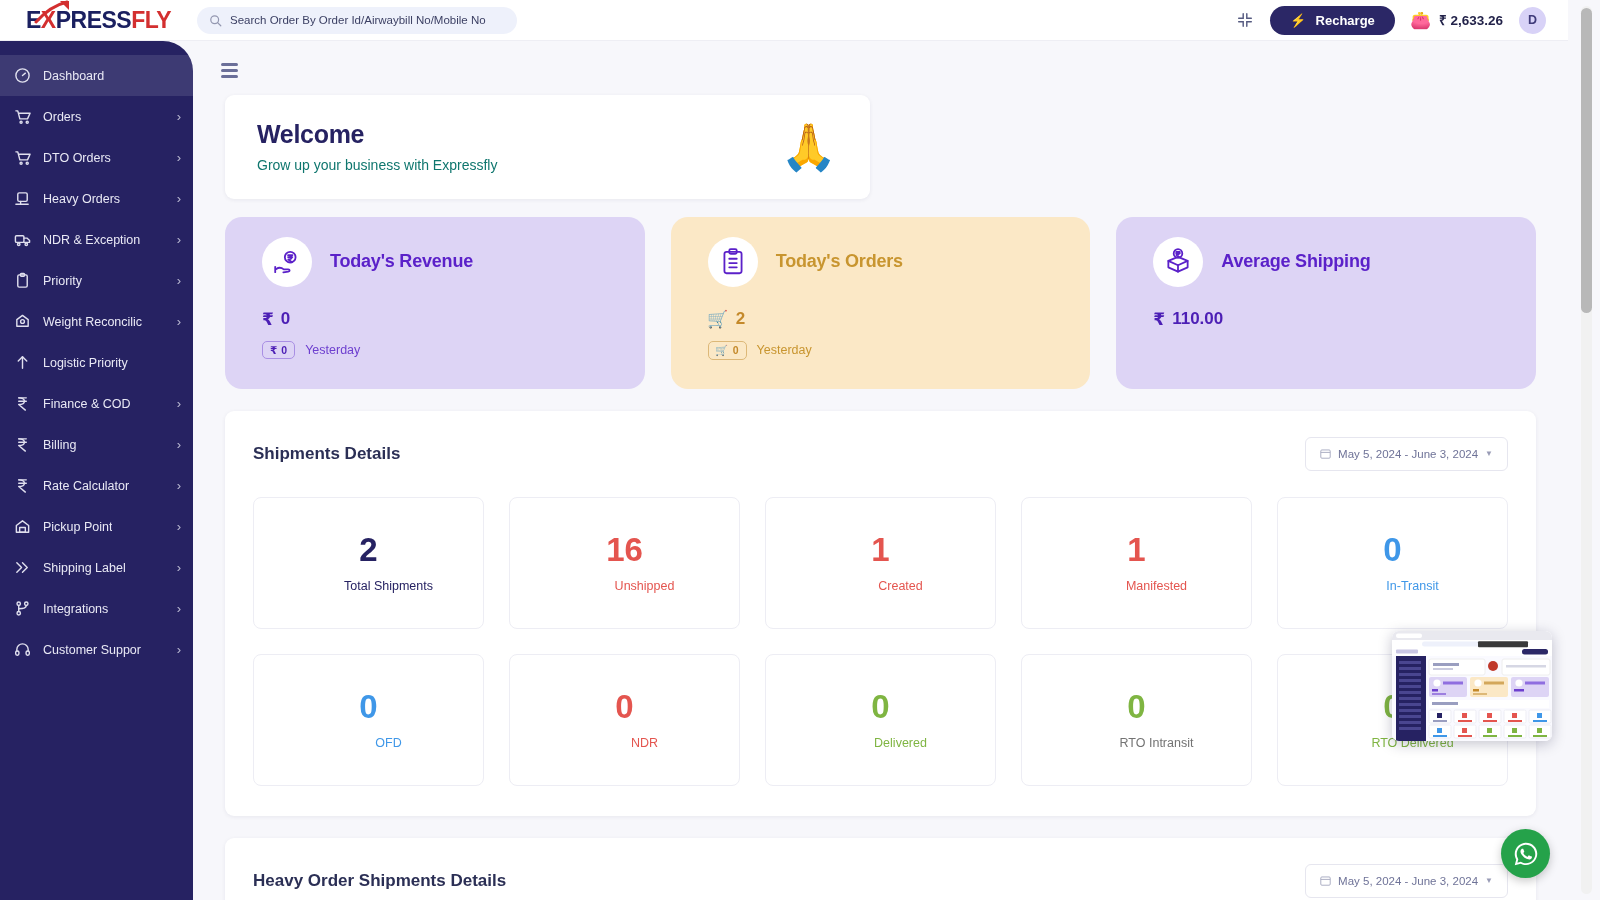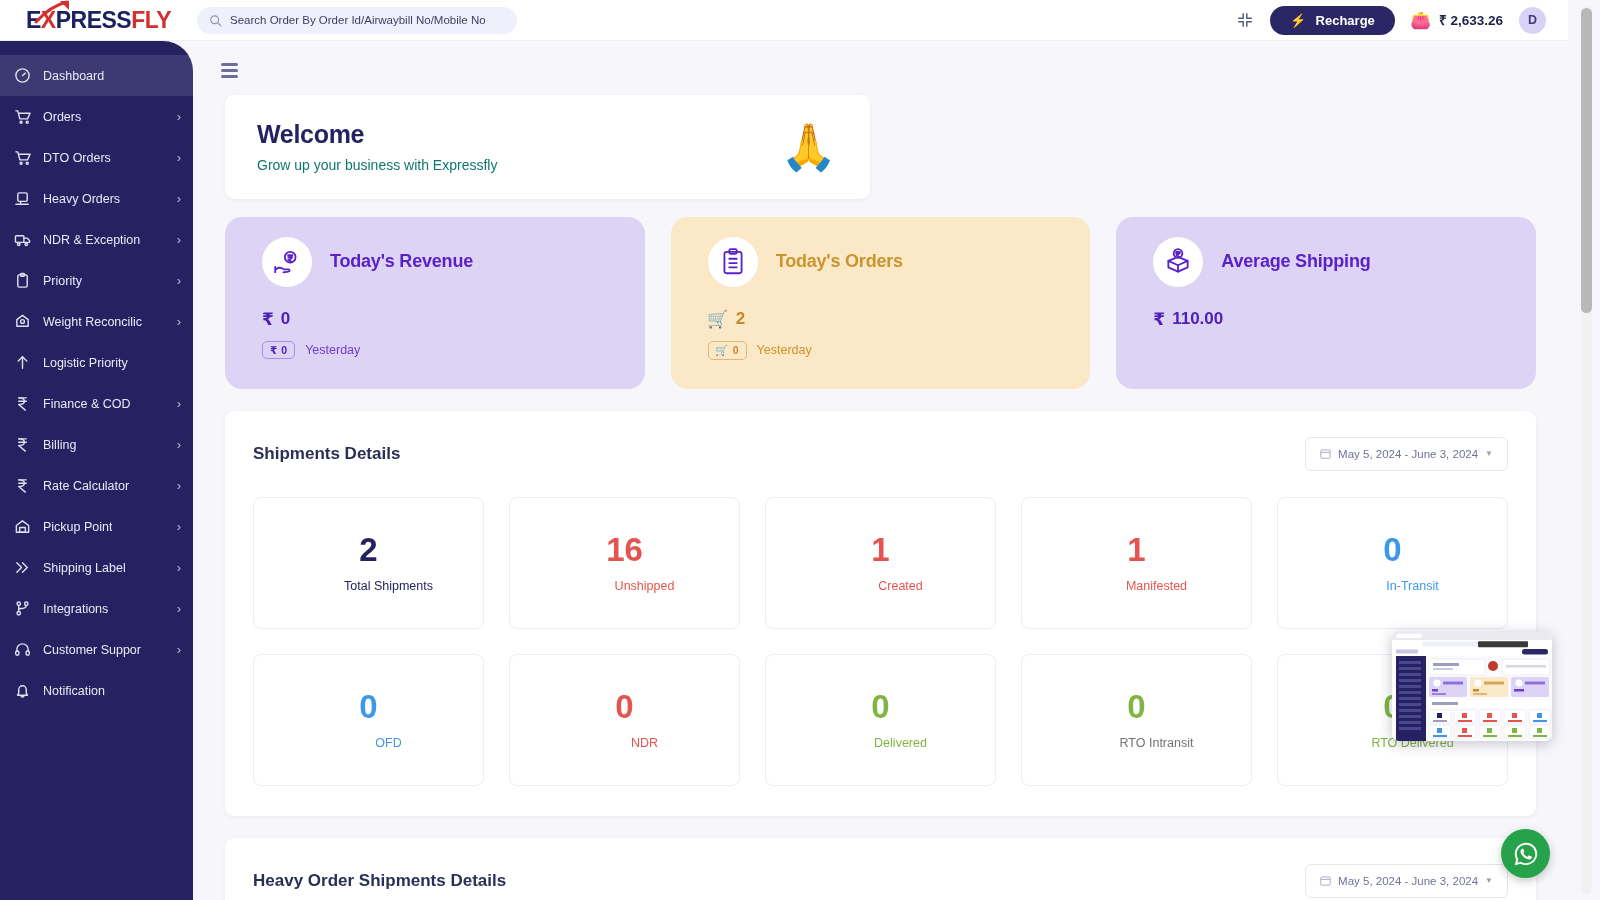--- a/index.html
+++ b/index.html
@@ -339,28 +339,20 @@
     <span class="nav-chev">›</span>
   </div>
   <div class="nav-item">
     <svg class="nav-ico" viewBox="0 0 18 18">
           <path d="M3 11V9a6 6 0 0 1 12 0v2" stroke="#eaeaf6" stroke-width="1.5" fill="none" stroke-linecap="round" stroke-linejoin="round"></path>
           <rect x="1.8" y="10.5" width="3.4" height="4.5" rx="1.5" stroke="#eaeaf6" stroke-width="1.5" fill="none" stroke-linecap="round" stroke-linejoin="round"></rect>
           <rect x="12.8" y="10.5" width="3.4" height="4.5" rx="1.5" stroke="#eaeaf6" stroke-width="1.5" fill="none" stroke-linecap="round" stroke-linejoin="round"></rect>
         </svg>
     <span class="nav-label">Customer Suppor</span>
     <span class="nav-chev">›</span>
-  </div>
-  <div class="nav-item">
-    <svg class="nav-ico" viewBox="0 0 18 18">
-          <path d="M5 12V8a4 4 0 0 1 8 0v4l1.2 2H3.8Z" stroke="#eaeaf6" stroke-width="1.5" fill="none" stroke-linecap="round" stroke-linejoin="round"></path>
-          <path d="M7.6 15.2a1.7 1.7 0 0 0 2.8 0" stroke="#eaeaf6" stroke-width="1.5" fill="none" stroke-linecap="round" stroke-linejoin="round"></path>
-        </svg>
-    <span class="nav-label">Notification</span>
-
   </div>
     </div>
 
   <div class="main">
 
     <div class="hamburger">
       <span></span>
         <span></span>
         <span></span>
     </div>

